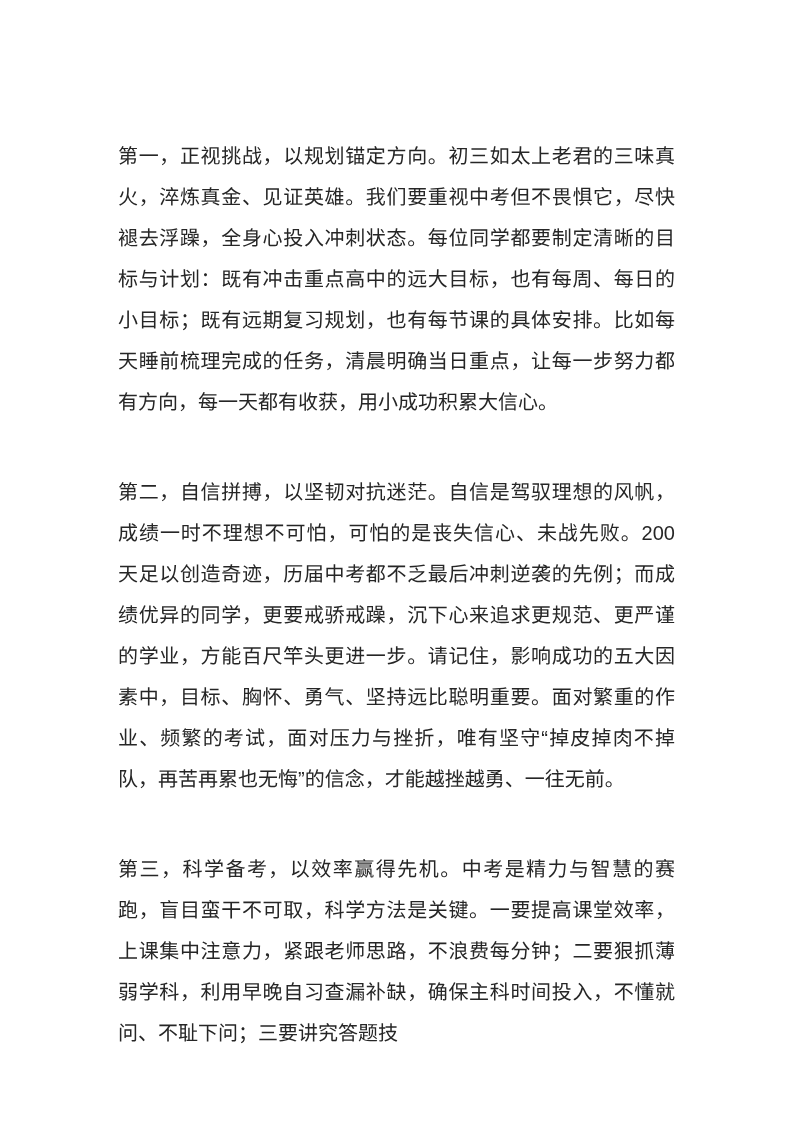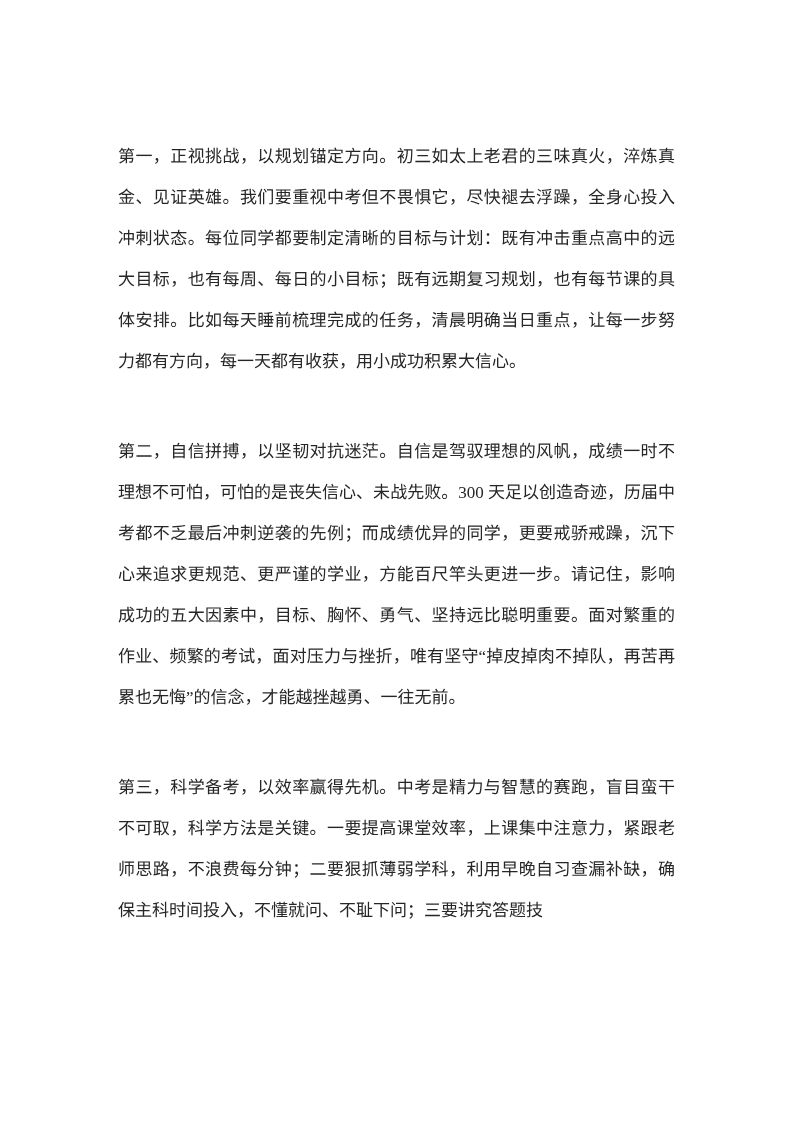--- a/index.html
+++ b/index.html
@@ -12,35 +12,35 @@
     width: 793px;
     height: 1122px;
     background: #ffffff;
     overflow: hidden;
   }
   .content {
     box-sizing: border-box;
     padding: 136px 118px 0 118px;
   }
   p.para {
-    font-family: Liberation Serif, serif;
-    font-size: 17px;
+    font-family: Liberation Sans, sans-serif;
+    font-size: 20px;
     line-height: 41px;
     color: #262626;
     text-align: justify;
     text-justify: inter-ideograph;
     margin: 0 0 49px 0;
     word-break: break-all;
   }
   p.para:last-child {
     margin-bottom: 0;
   }
 </style>
 </head>
 <body>
 
 <div class="page" lang="zh-CN">
   <div class="content">
     <p class="para">第一，正视挑战，以规划锚定方向。初三如太上老君的三味真火，淬炼真金、见证英雄。我们要重视中考但不畏惧它，尽快褪去浮躁，全身心投入冲刺状态。每位同学都要制定清晰的目标与计划：既有冲击重点高中的远大目标，也有每周、每日的小目标；既有远期复习规划，也有每节课的具体安排。比如每天睡前梳理完成的任务，清晨明确当日重点，让每一步努力都有方向，每一天都有收获，用小成功积累大信心。</p>
-    <p class="para">第二，自信拼搏，以坚韧对抗迷茫。自信是驾驭理想的风帆，成绩一时不理想不可怕，可怕的是丧失信心、未战先败。300 天足以创造奇迹，历届中考都不乏最后冲刺逆袭的先例；而成绩优异的同学，更要戒骄戒躁，沉下心来追求更规范、更严谨的学业，方能百尺竿头更进一步。请记住，影响成功的五大因素中，目标、胸怀、勇气、坚持远比聪明重要。面对繁重的作业、频繁的考试，面对压力与挫折，唯有坚守“掉皮掉肉不掉队，再苦再累也无悔”的信念，才能越挫越勇、一往无前。</p>
+    <p class="para">第二，自信拼搏，以坚韧对抗迷茫。自信是驾驭理想的风帆，成绩一时不理想不可怕，可怕的是丧失信心、未战先败。200 天足以创造奇迹，历届中考都不乏最后冲刺逆袭的先例；而成绩优异的同学，更要戒骄戒躁，沉下心来追求更规范、更严谨的学业，方能百尺竿头更进一步。请记住，影响成功的五大因素中，目标、胸怀、勇气、坚持远比聪明重要。面对繁重的作业、频繁的考试，面对压力与挫折，唯有坚守“掉皮掉肉不掉队，再苦再累也无悔”的信念，才能越挫越勇、一往无前。</p>
     <p class="para">第三，科学备考，以效率赢得先机。中考是精力与智慧的赛跑，盲目蛮干不可取，科学方法是关键。一要提高课堂效率，上课集中注意力，紧跟老师思路，不浪费每分钟；二要狠抓薄弱学科，利用早晚自习查漏补缺，确保主科时间投入，不懂就问、不耻下问；三要讲究答题技</p>
   </div>
 </div>
 
 </body></html>

